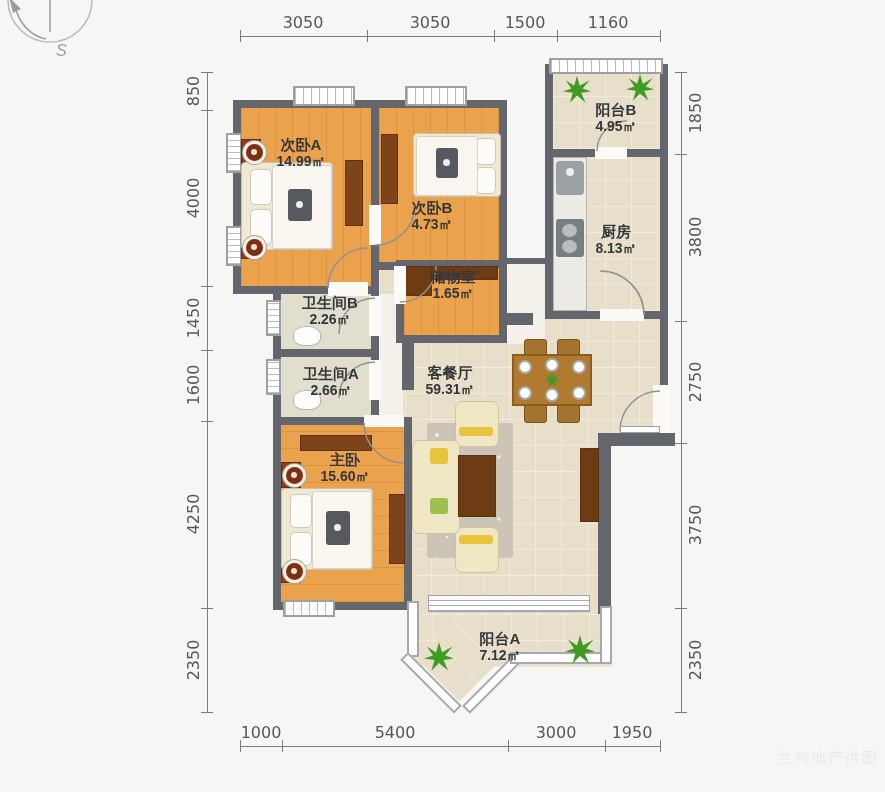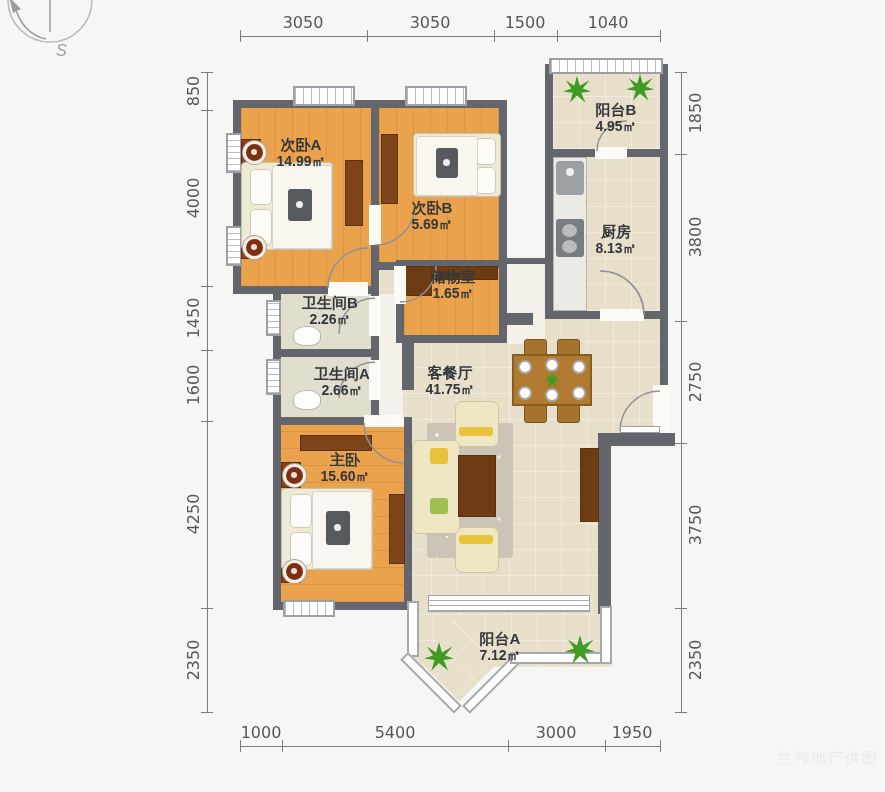--- a/index.html
+++ b/index.html
@@ -221,65 +221,65 @@
   <svg class="plant" style="left:565px;top:635px" width="30" height="30" viewBox="0 0 20 20">
       <path d="M10 0 L12 7 L19 3 L14 9 L20 11 L13 12 L16 19 L10 14 L5 19 L7 12 L0 11 L6 9 L2 3 L8 7 Z" fill="#3f9b22"></path>
     </svg>
 
   <div class="rlabel" style="left:301px;top:153px">
     <span>次卧A</span>
     <span class="area">14.99㎡</span>
   </div>
   <div class="rlabel" style="left:432px;top:216px">
     <span>次卧B</span>
-    <span class="area">5.69㎡</span>
+    <span class="area">4.73㎡</span>
   </div>
   <div class="rlabel" style="left:453px;top:285px">
     <span>储物室</span>
     <span class="area">1.65㎡</span>
   </div>
   <div class="rlabel" style="left:616px;top:118px">
     <span>阳台B</span>
     <span class="area">4.95㎡</span>
   </div>
   <div class="rlabel" style="left:616px;top:240px">
     <span>厨房</span>
     <span class="area">8.13㎡</span>
   </div>
   <div class="rlabel" style="left:330px;top:311px">
     <span>卫生间B</span>
     <span class="area">2.26㎡</span>
   </div>
-  <div class="rlabel" style="left:342px;top:382px">
+  <div class="rlabel" style="left:331px;top:382px">
     <span>卫生间A</span>
     <span class="area">2.66㎡</span>
   </div>
   <div class="rlabel" style="left:450px;top:381px">
     <span>客餐厅</span>
-    <span class="area">41.75㎡</span>
+    <span class="area">59.31㎡</span>
   </div>
   <div class="rlabel" style="left:345px;top:468px">
     <span>主卧</span>
     <span class="area">15.60㎡</span>
   </div>
   <div class="rlabel" style="left:500px;top:647px">
     <span>阳台A</span>
     <span class="area">7.12㎡</span>
   </div>
 
   <div class="dimline-h" style="left:240px;top:36px;width:420px"></div>
   <div class="tickv" style="left:240px;top:30px"></div>
   <div class="tickv" style="left:367px;top:30px"></div>
   <div class="tickv" style="left:494px;top:30px"></div>
   <div class="tickv" style="left:557px;top:30px"></div>
   <div class="tickv" style="left:660px;top:30px"></div>
   <div class="dimnum" style="left:303px;top:22px">3050</div>
   <div class="dimnum" style="left:430px;top:22px">3050</div>
   <div class="dimnum" style="left:525px;top:22px">1500</div>
-  <div class="dimnum" style="left:608px;top:22px">1040</div>
+  <div class="dimnum" style="left:608px;top:22px">1160</div>
 
   <div class="dimline-h" style="left:240px;top:746px;width:420px"></div>
   <div class="tickv" style="left:240px;top:740px"></div>
   <div class="tickv" style="left:282px;top:740px"></div>
   <div class="tickv" style="left:508px;top:740px"></div>
   <div class="tickv" style="left:605px;top:740px"></div>
   <div class="tickv" style="left:660px;top:740px"></div>
   <div class="dimnum" style="left:261px;top:732px">1000</div>
   <div class="dimnum" style="left:395px;top:732px">5400</div>
   <div class="dimnum" style="left:556px;top:732px">3000</div>

